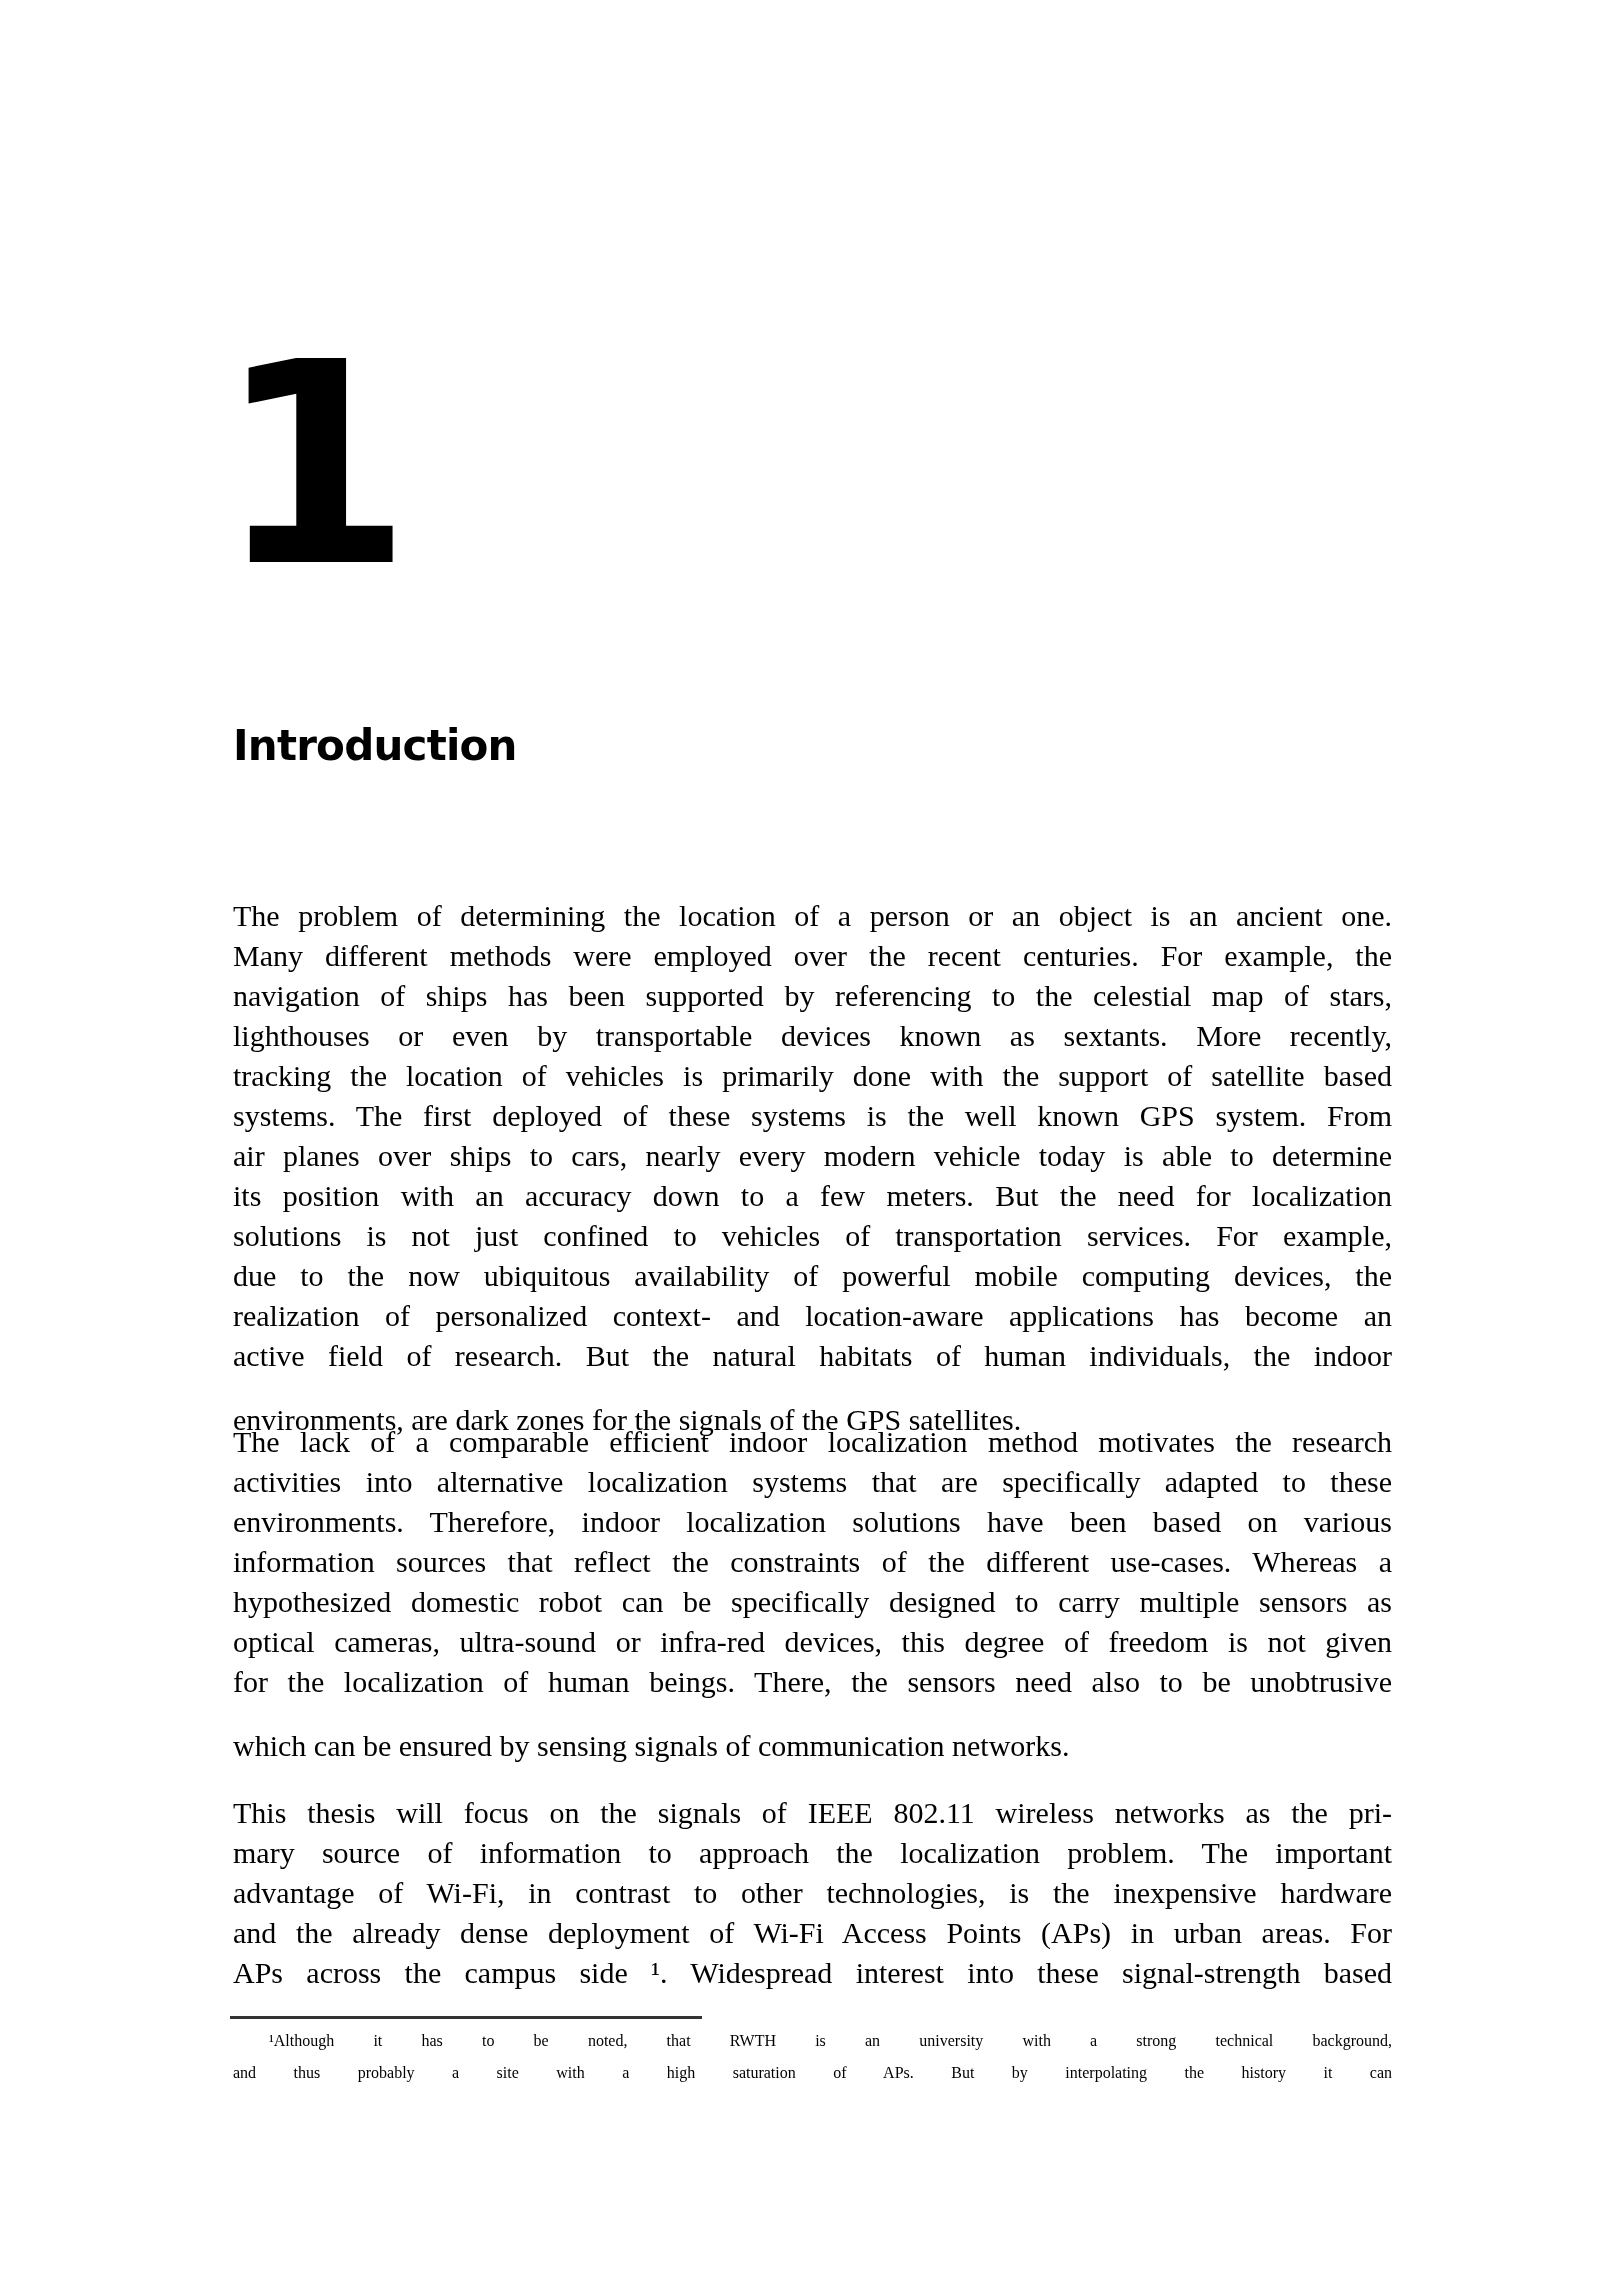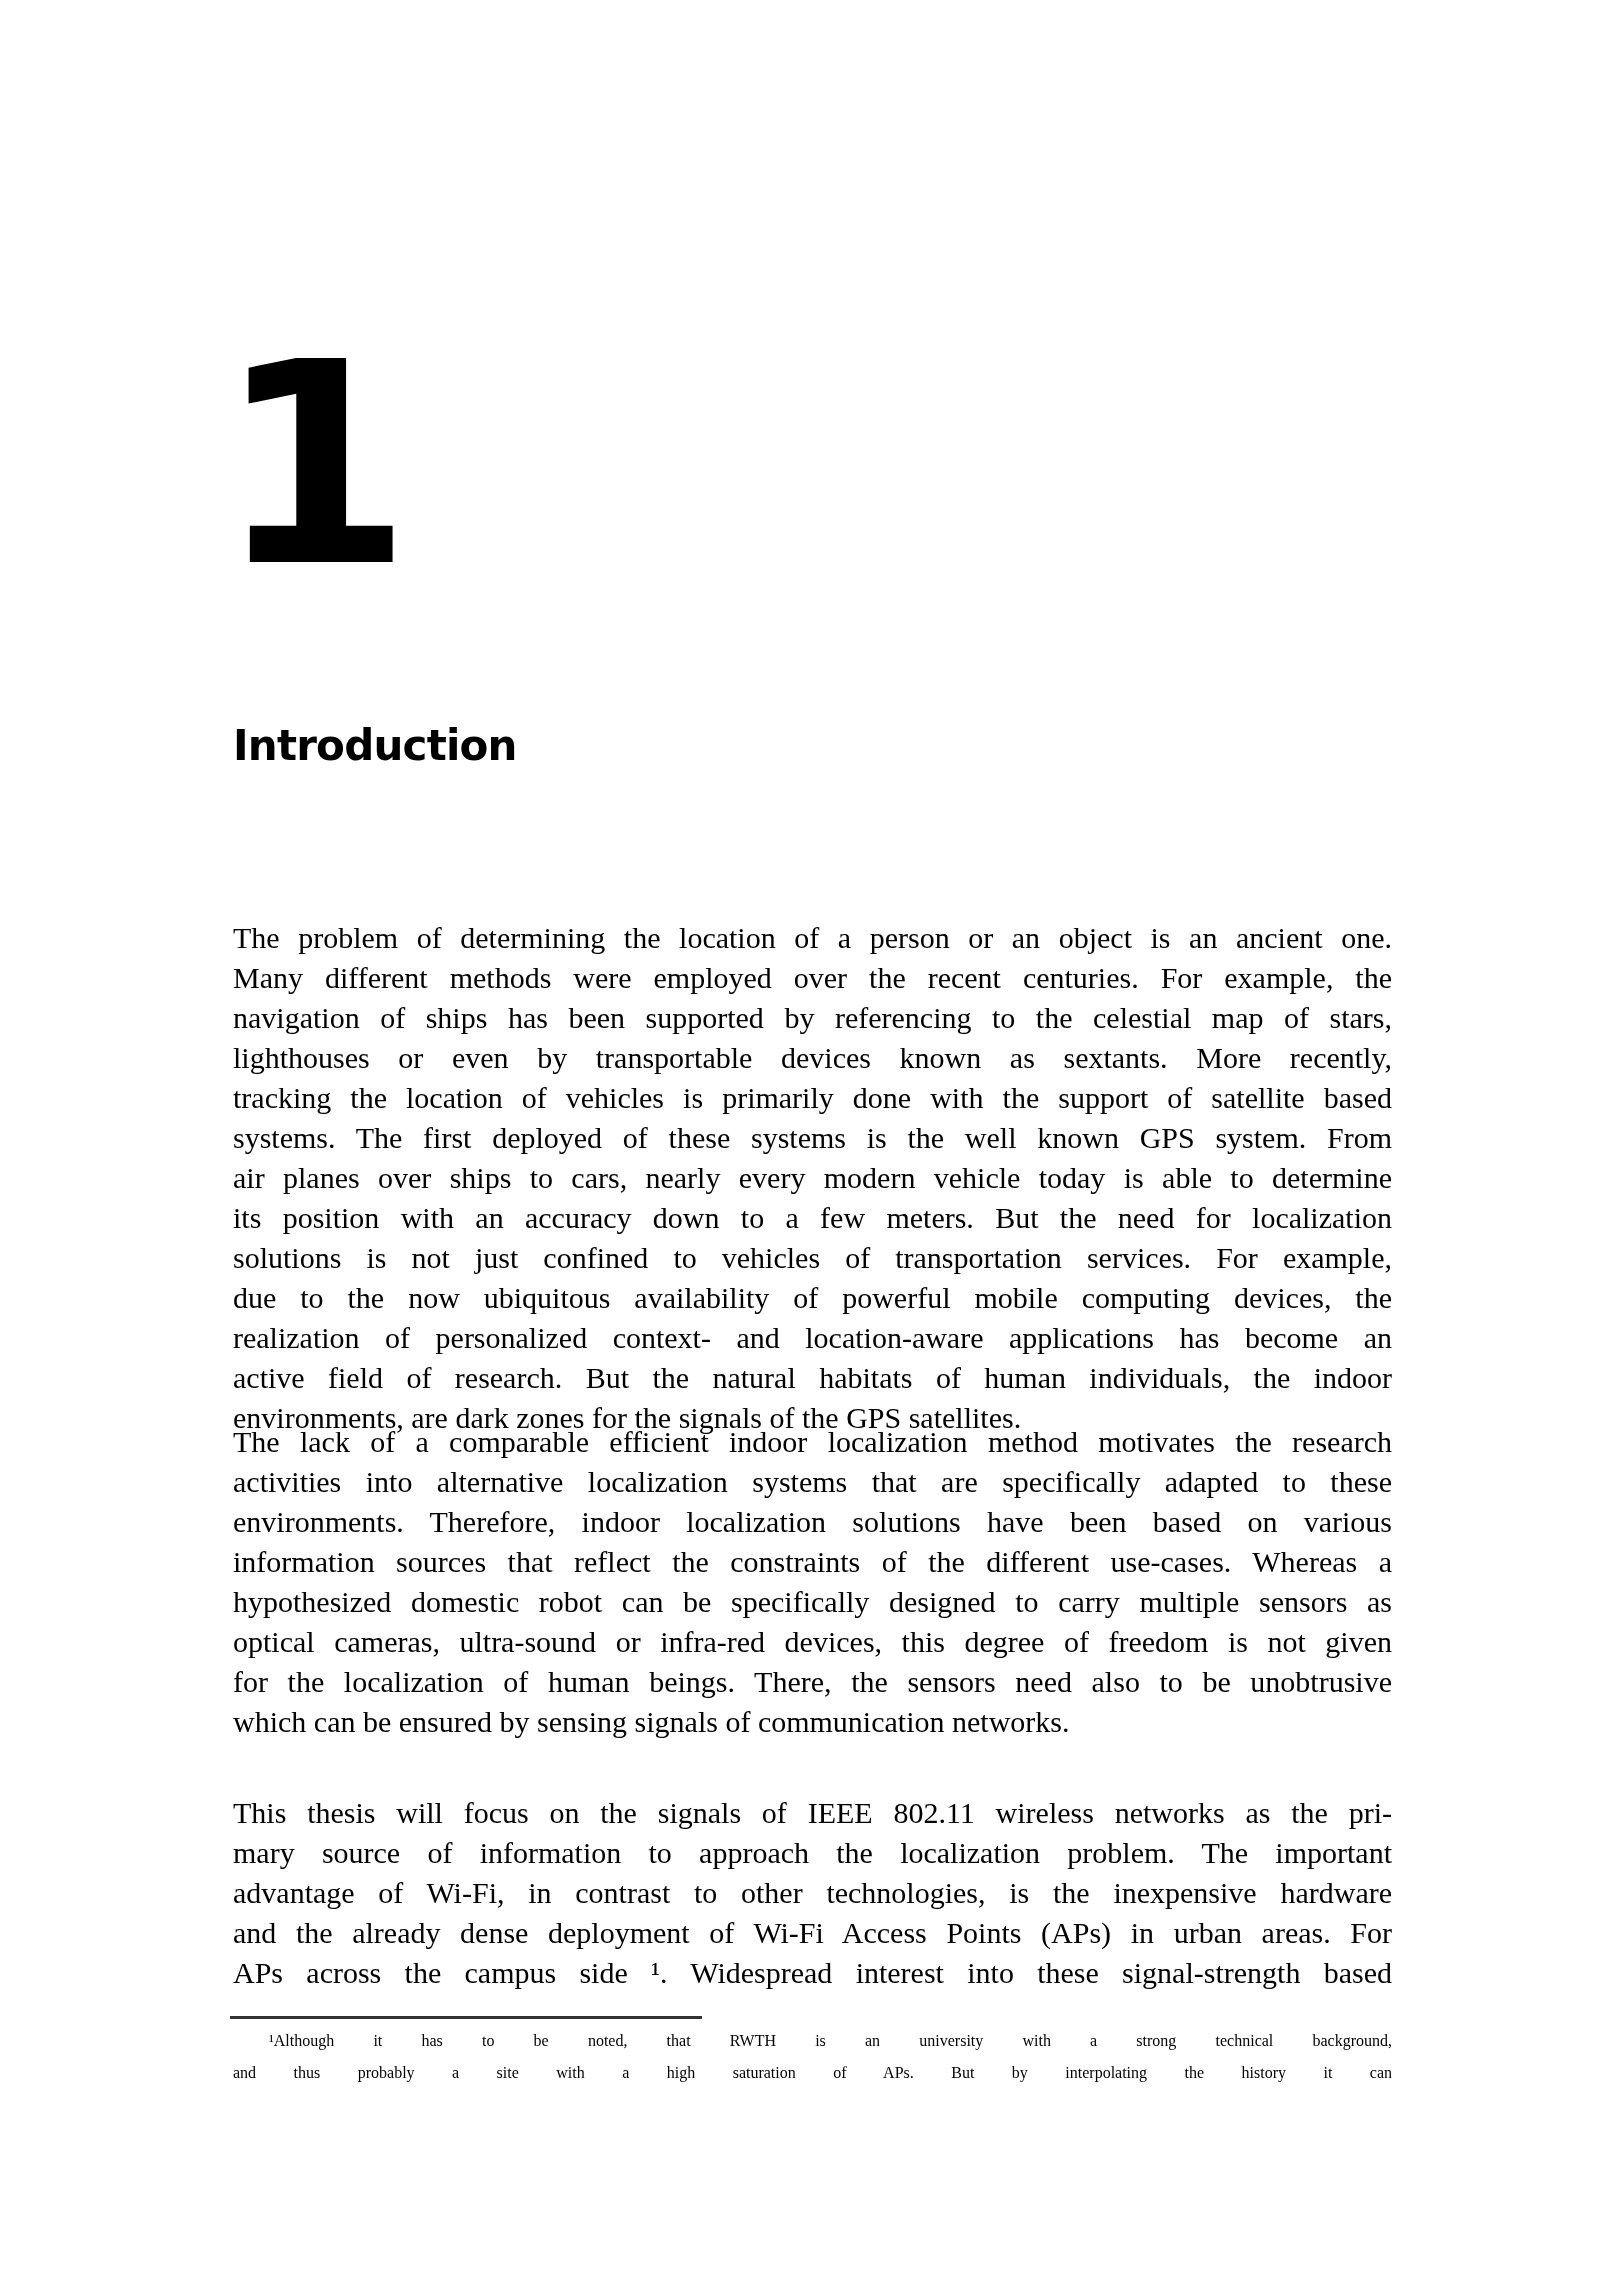--- a/index.html
+++ b/index.html
@@ -38,29 +38,30 @@
   }
   .bodytext {
     position: absolute;
     left: 233px;
     width: 1159px;
     font-family: "Liberation Serif", serif;
     font-size: 30px;
     line-height: 40px;
     color: #000000;
   }
-  .para1 { top: 918px; }
+  .para1 { top: 896px; }
   .para2 { top: 1422px; }
   .para3 { top: 1754px; margin-top: 39px; }
   .jline {
     text-align: justify;
     text-align-last: justify;
   }
   .jline.lastleft {
     text-align-last: left;
+    margin-top: 24px;
   }
   .footnote-rule {
     position: absolute;
     left: 230px;
     top: 2016px;
     width: 472px;
     height: 3.2px;
     background: #333333;
   }
   .footnote {

